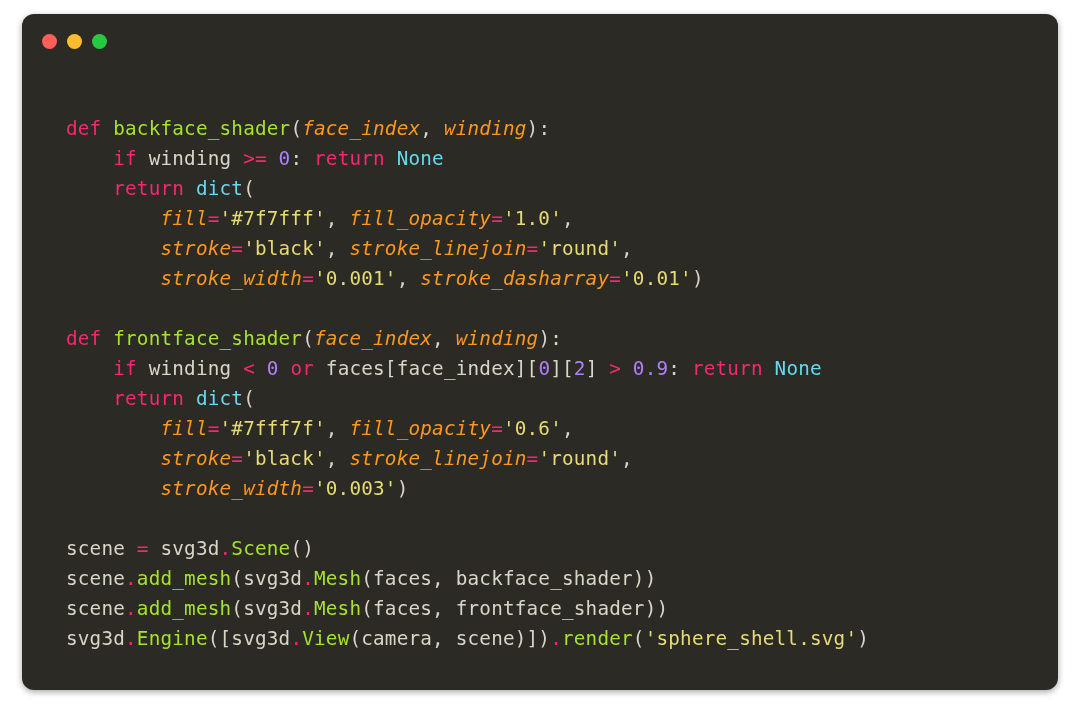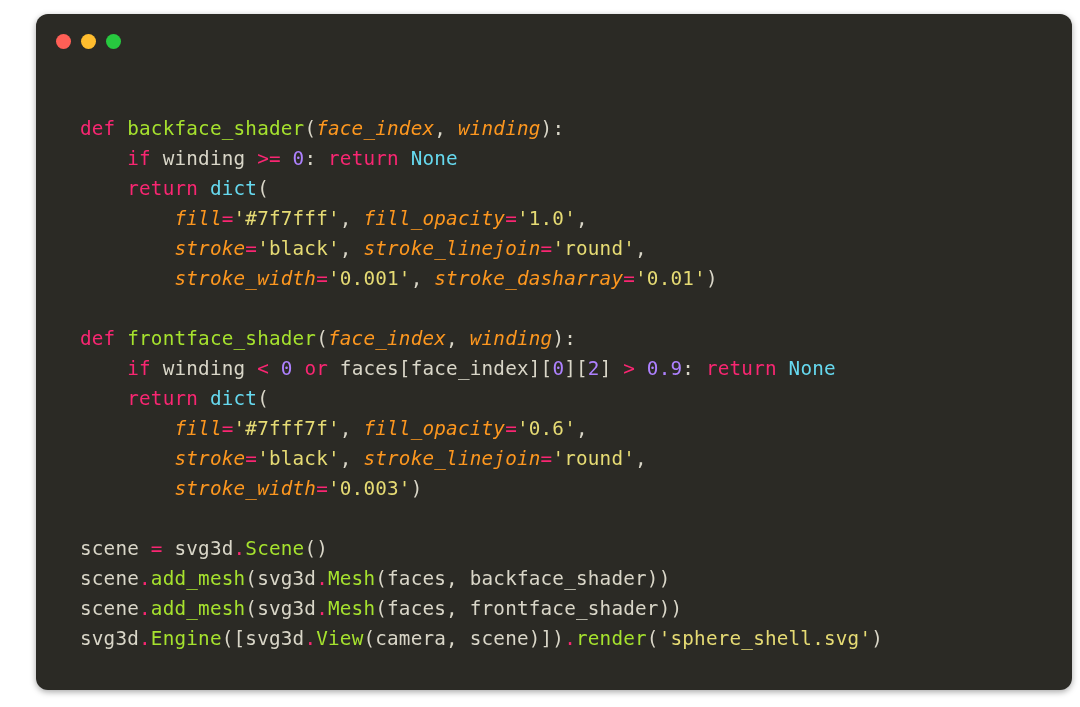--- a/index.html
+++ b/index.html
@@ -5,21 +5,21 @@
   html, body {
     margin: 0;
     padding: 0;
     width: 1080px;
     height: 707px;
     background: #ffffff;
     font-family: "Menlo", "Consolas", "DejaVu Sans Mono", monospace;
   }
   .window {
     position: absolute;
-    left: 36px;
+    left: 22px;
     top: 14px;
     width: 1036px;
     height: 676px;
     background: #2b2a25;
     border-radius: 12px;
     box-shadow: 0 2px 6px rgba(0,0,0,0.35);
     overflow: hidden;
   }
   .titlebar {
     position: absolute;

